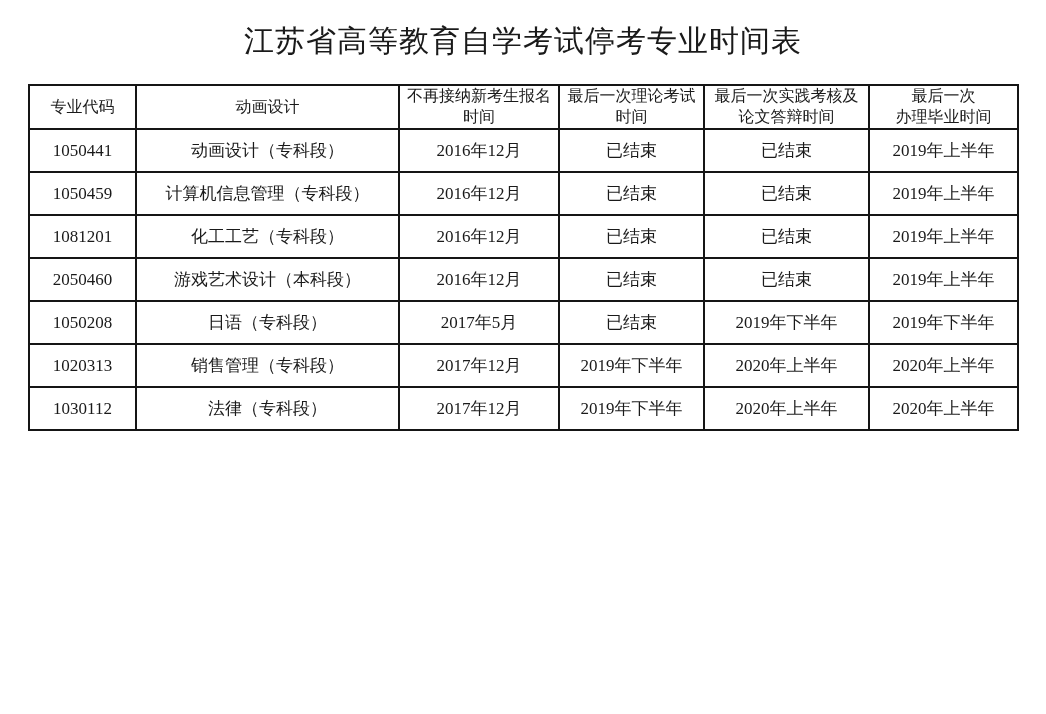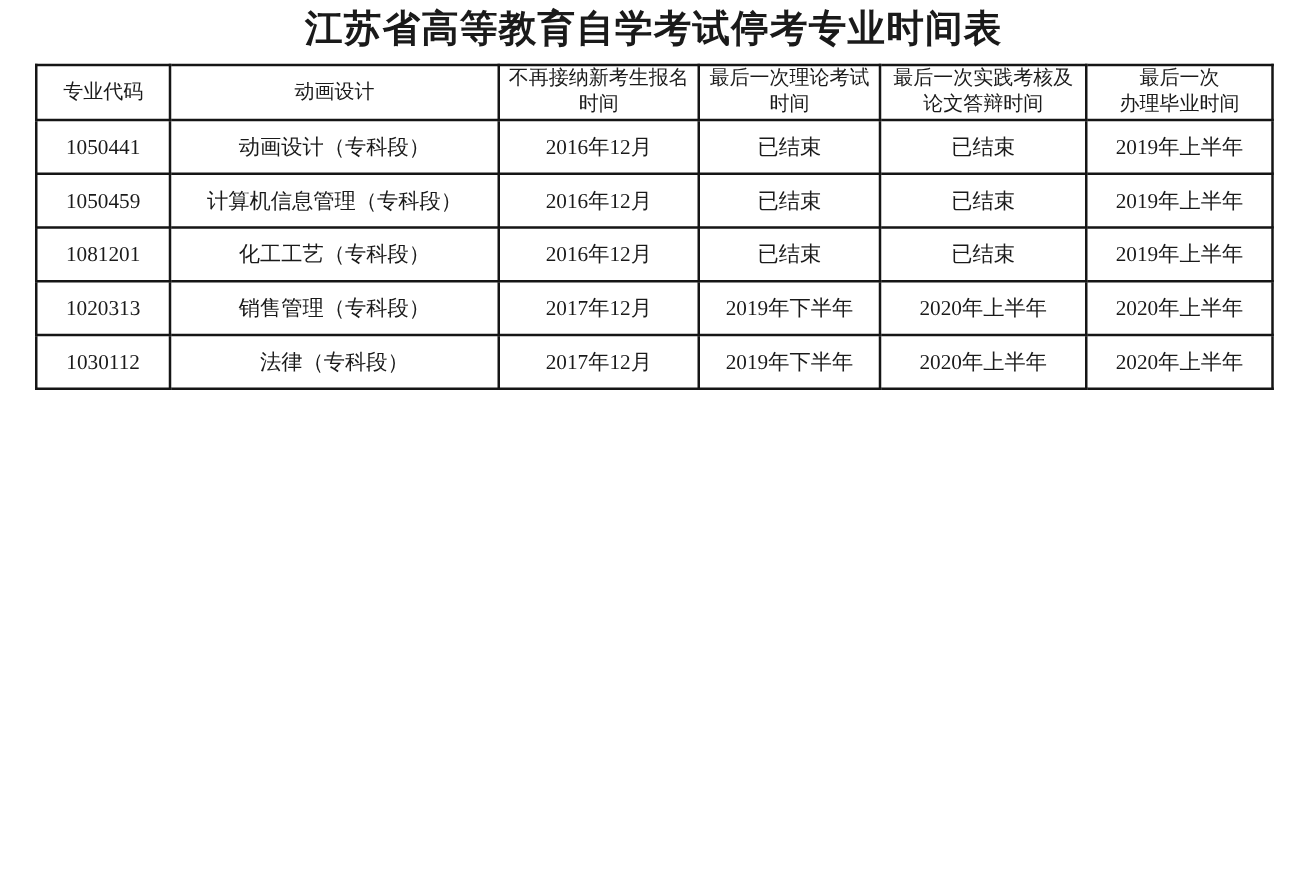--- a/index.html
+++ b/index.html
@@ -13,33 +13,33 @@
     overflow: hidden;
   }
   .page {
     position: relative;
     width: 1046px;
     height: 714px;
     background: #ffffff;
   }
   h1.doc-title {
     margin: 0;
-    padding-top: 3px;
+    padding-top: 20px;
     height: 48px;
     text-align: center;
     font-size: 30px;
-    font-weight: bold;
+    font-weight: normal;
     letter-spacing: 1px;
     line-height: 1.4;
   }
   table.stop-exam-table {
     border-collapse: collapse;
     table-layout: fixed;
     width: 989px;
-    margin: 0 0 0 28px;
+    margin: 16px 0 0 28px;
     background: #ffffff;
   }
   table.stop-exam-table th,
   table.stop-exam-table td {
     border: 2px solid #151515;
     text-align: center;
     vertical-align: middle;
     padding: 0 2px;
     overflow: hidden;
   }
@@ -104,20 +104,36 @@
         </tr>
         <tr>
           <td>1081201</td>
           <td>化工工艺（专科段）</td>
           <td>2016年12月</td>
           <td>已结束</td>
           <td>已结束</td>
           <td>2019年上半年</td>
         </tr>
         <tr>
+          <td>2050460</td>
+          <td>游戏艺术设计（本科段）</td>
+          <td>2016年12月</td>
+          <td>已结束</td>
+          <td>已结束</td>
+          <td>2019年上半年</td>
+        </tr>
+        <tr>
+          <td>1050208</td>
+          <td>日语（专科段）</td>
+          <td>2017年5月</td>
+          <td>已结束</td>
+          <td>2019年下半年</td>
+          <td>2019年下半年</td>
+        </tr>
+        <tr>
           <td>1020313</td>
           <td>销售管理（专科段）</td>
           <td>2017年12月</td>
           <td>2019年下半年</td>
           <td>2020年上半年</td>
           <td>2020年上半年</td>
         </tr>
         <tr>
           <td>1030112</td>
           <td>法律（专科段）</td>

